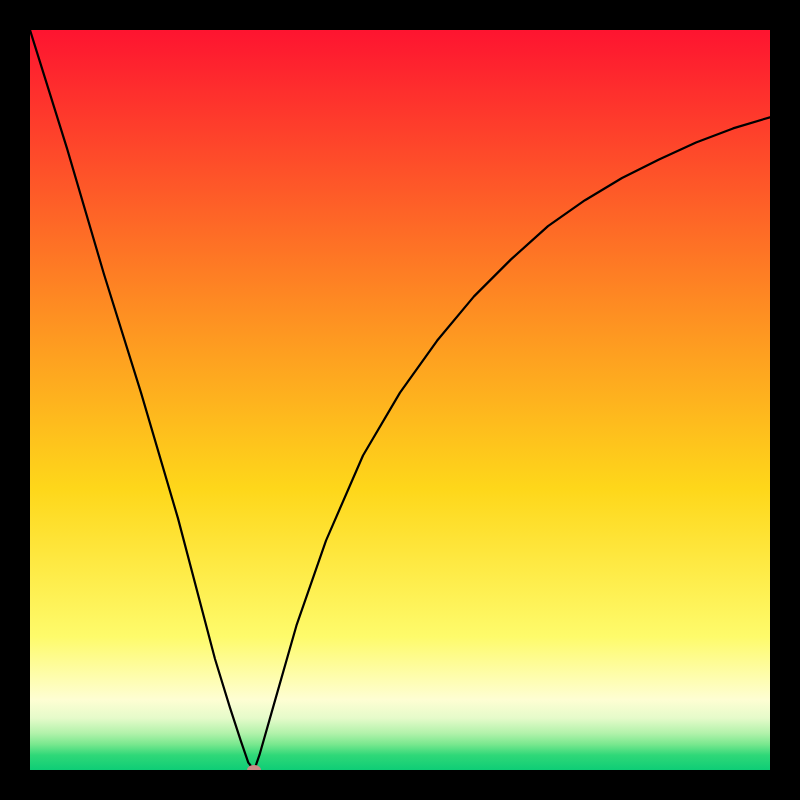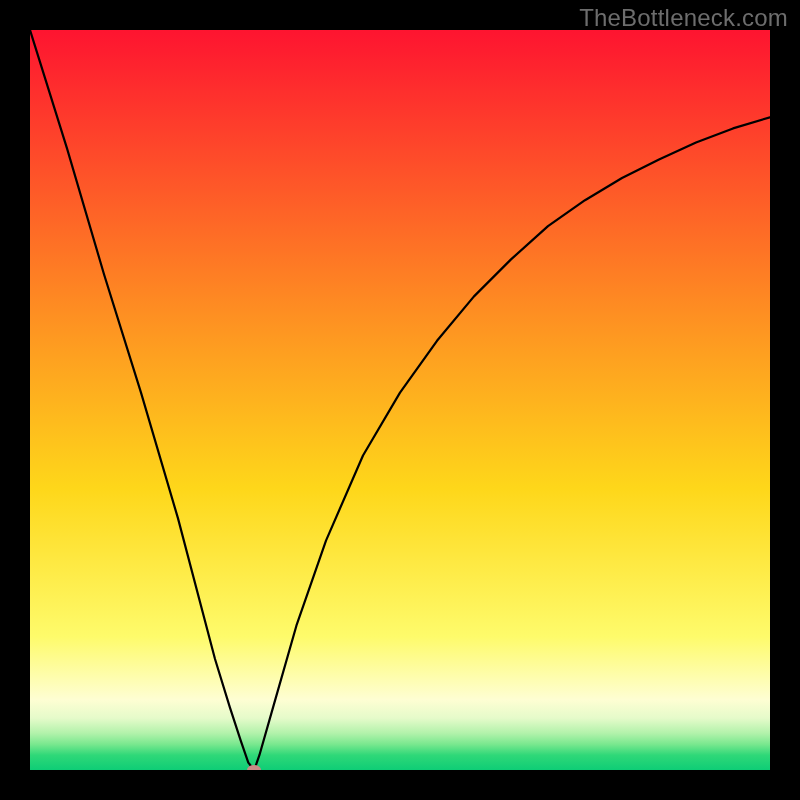--- a/index.html
+++ b/index.html
@@ -50,21 +50,20 @@
     transform: translate(-50%, -50%);
     z-index: 4;
     pointer-events: none;
   }
 </style>
 </head>
 <body>
 
 <div class="frame">
 
-  <div class="watermark">TheBottleneck.com</div>
 
   <div class="plot-area">
     <svg viewBox="0 0 740 740" preserveAspectRatio="none">
       <defs>
         <linearGradient id="bg-grad" x1="0" y1="0" x2="0" y2="1">
             <stop offset="0.00%" stop-color="#fe1430"></stop>
             <stop offset="38.00%" stop-color="#fe8e22"></stop>
             <stop offset="62.00%" stop-color="#fed71a"></stop>
             <stop offset="82.00%" stop-color="#fefb6b"></stop>
             <stop offset="90.50%" stop-color="#fefed3"></stop>

